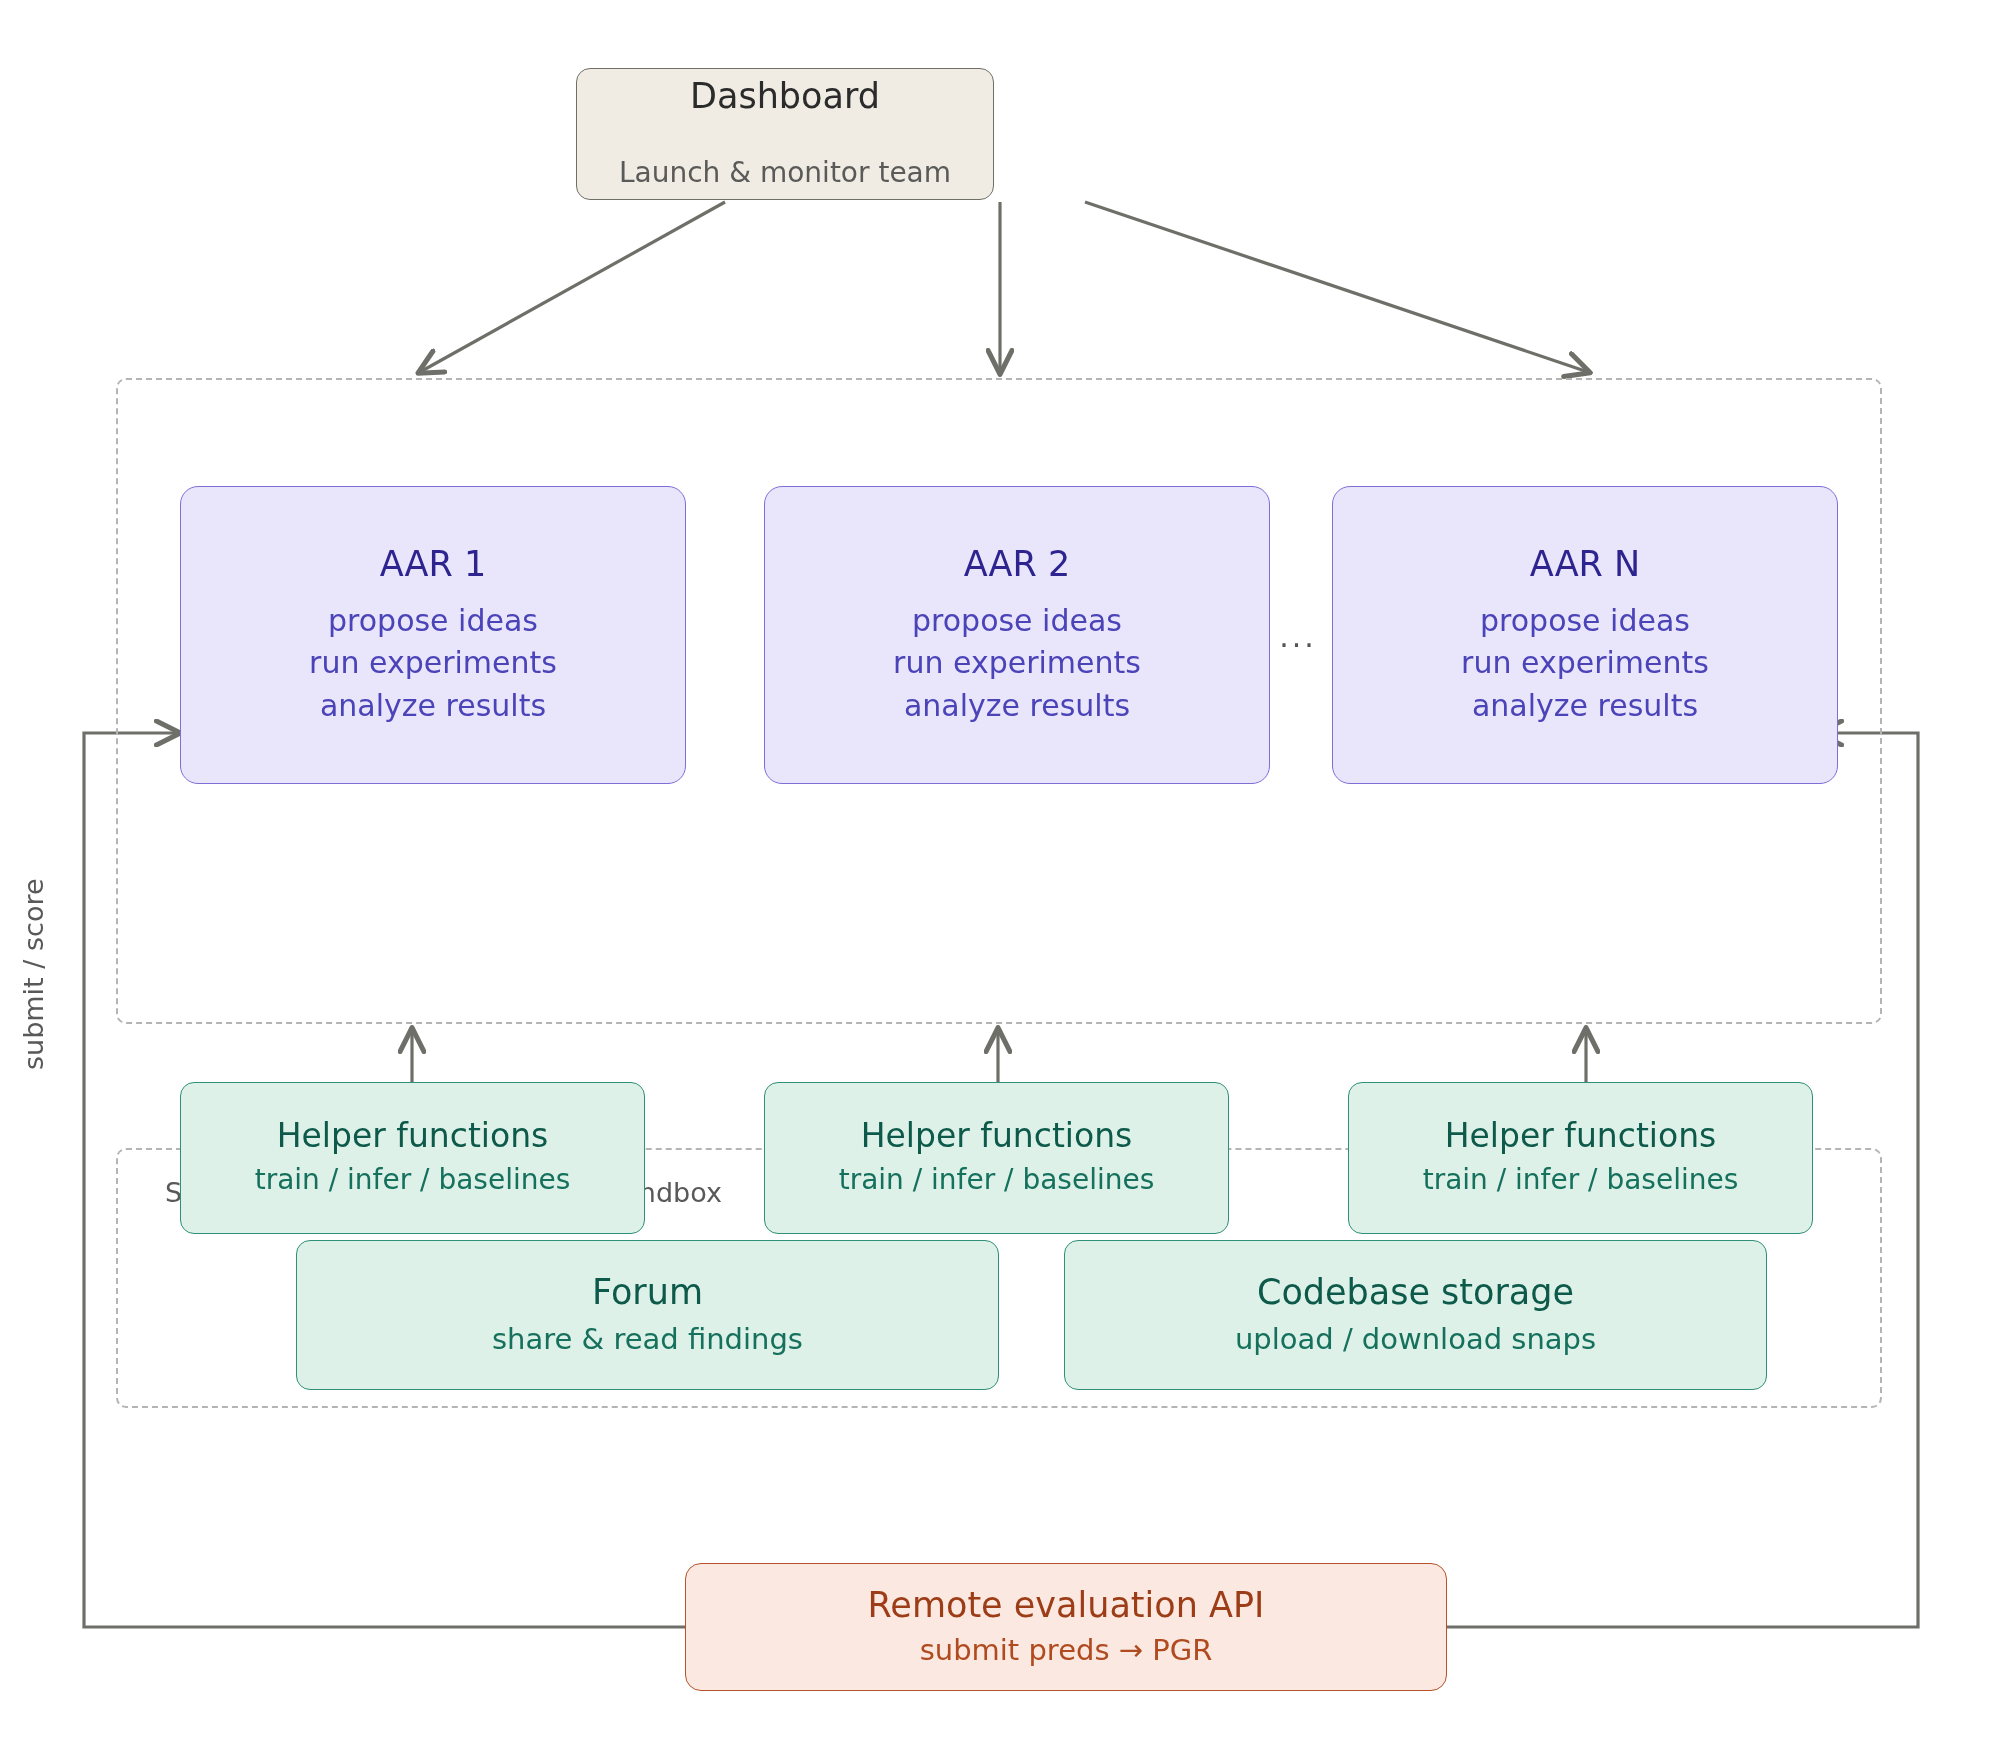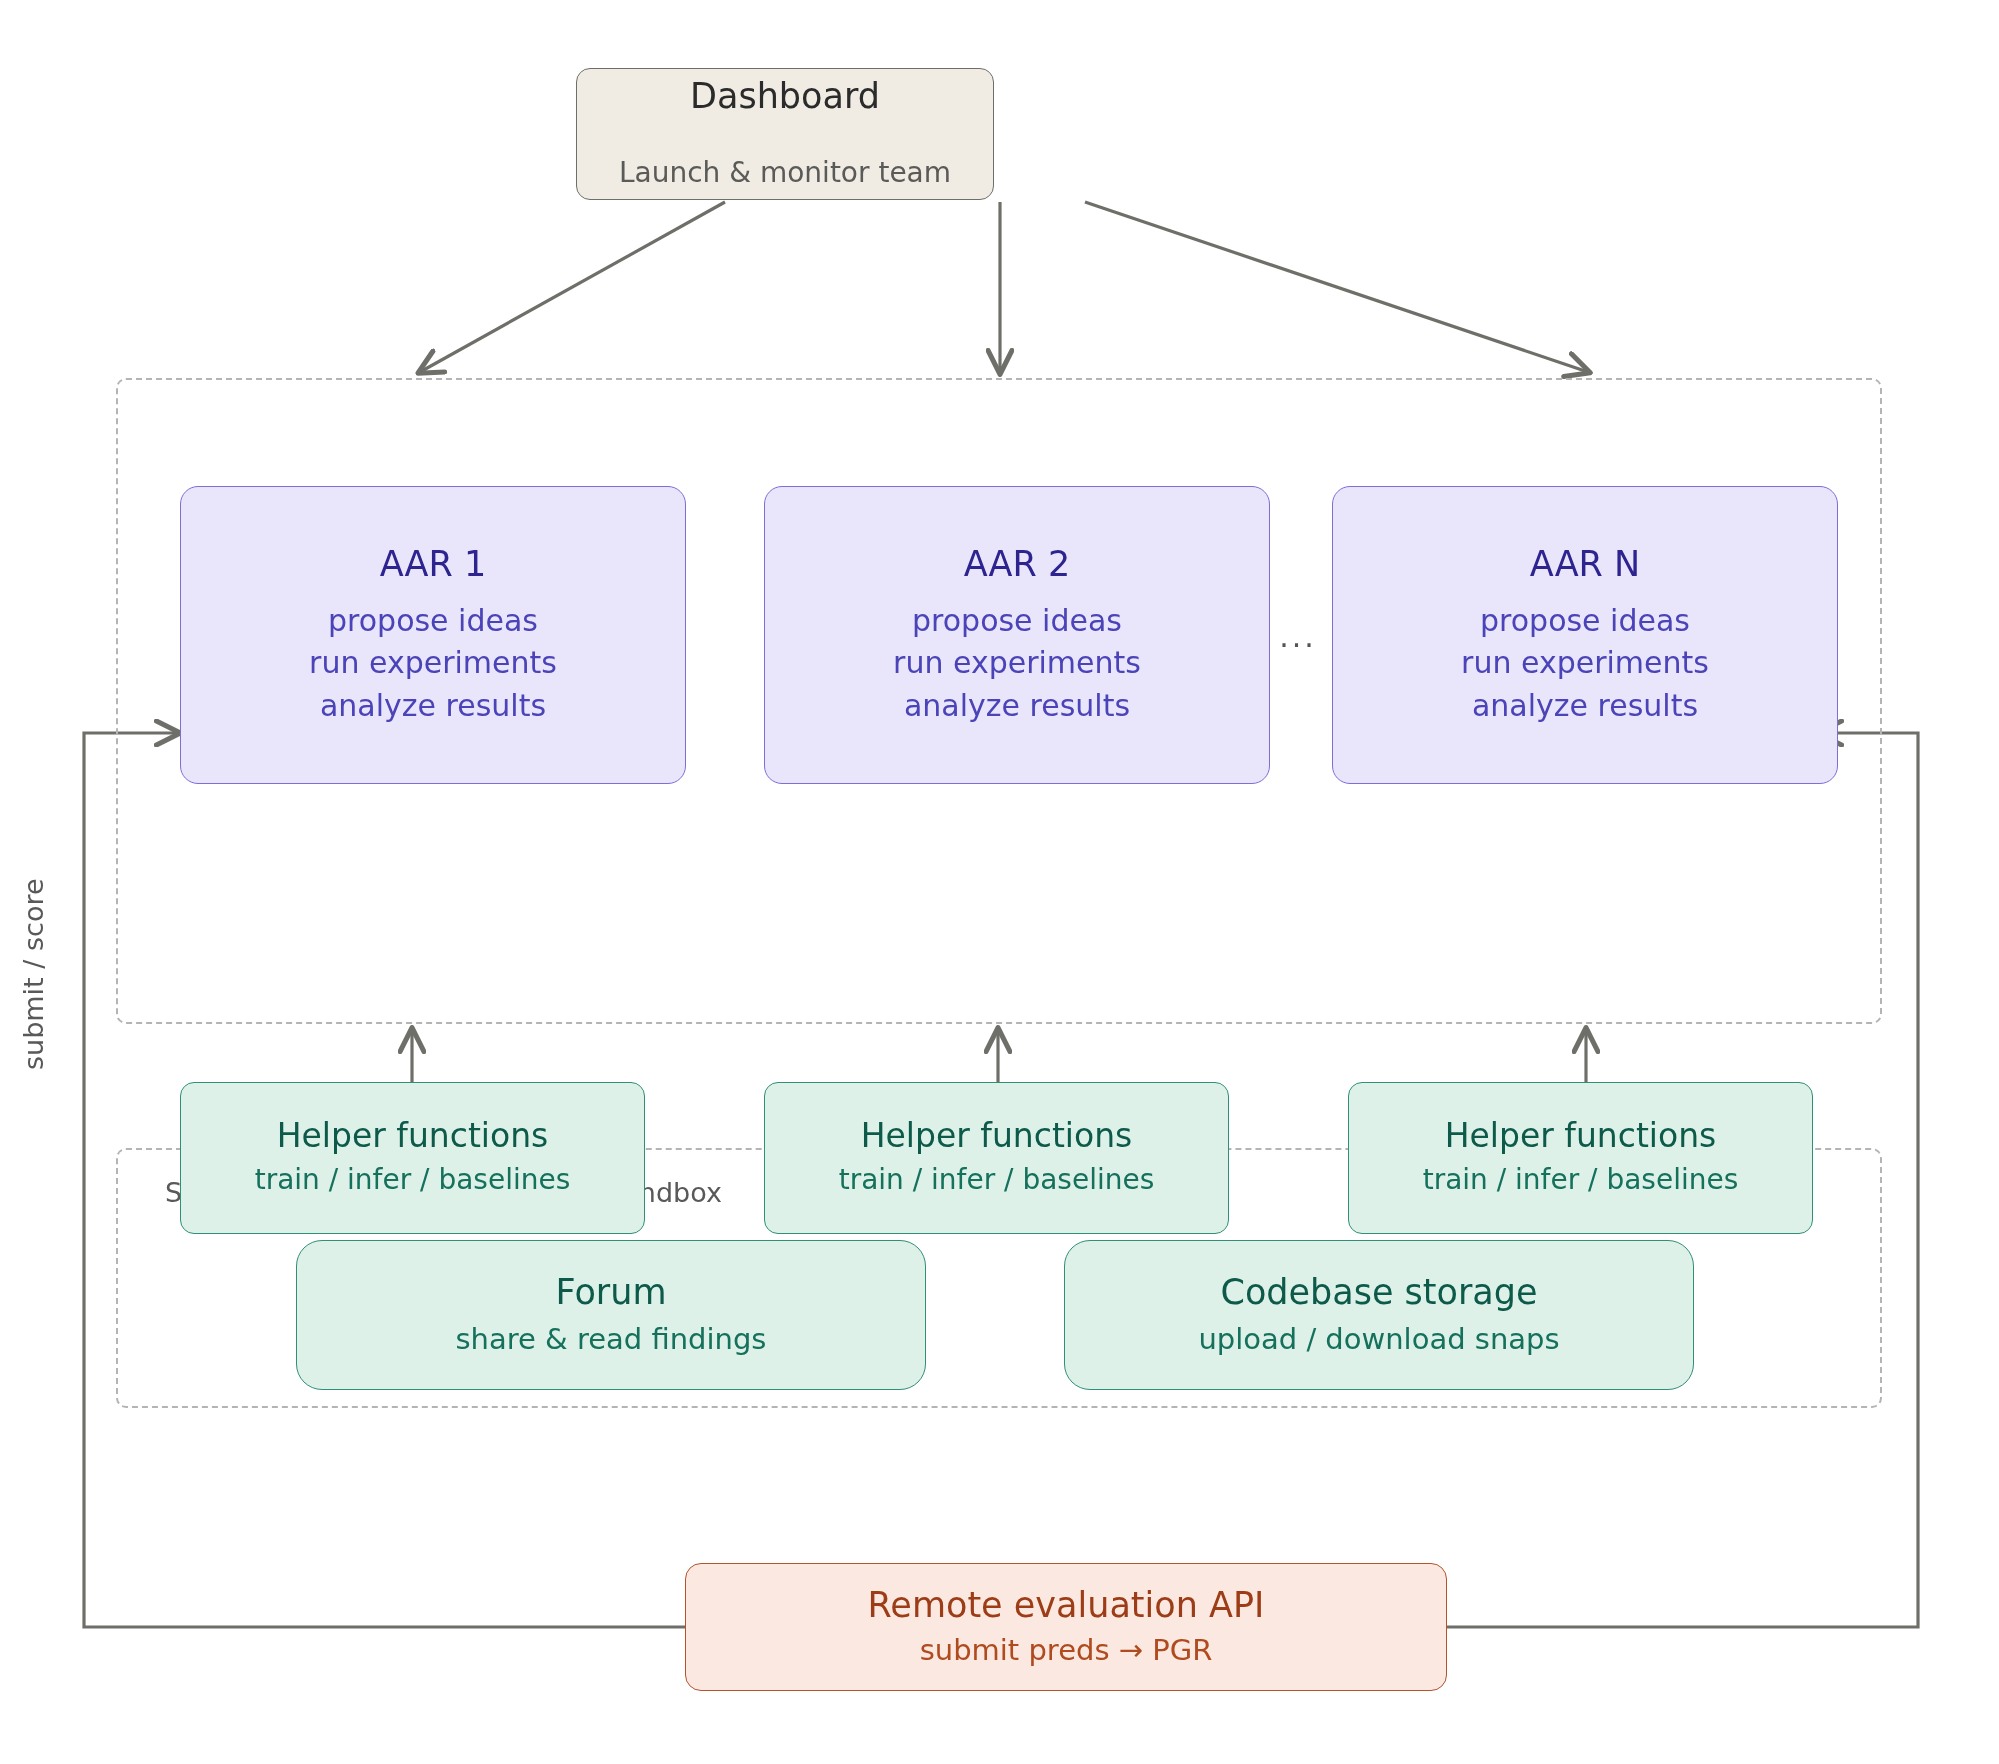--- a/index.html
+++ b/index.html
@@ -99,25 +99,25 @@
     border-radius: 14px;
   }
   .helper .title { font-size: 33px; color: #0d5a4a; margin-bottom: 6px; }
   .helper .sub   { font-size: 28px; color: #15705c; }
   #helper-1 { left: 180px; }
   #helper-2 { left: 764px; }
   #helper-n { left: 1348px; }
 
   
   .infra {
-    width: 630px; height: 150px;
+    width: 703px; height: 150px;
     top: 1240px;
     background: #ddf1e8;
     border: 1.8px solid #2f8f77;
-    border-radius: 26px;
+    border-radius: 14px;
   }
   .infra .title { font-size: 35px; color: #0d5a4a; margin-bottom: 6px; }
   .infra .sub   { font-size: 29px; color: #15705c; }
   #forum    { left: 296px; }
   #codebase { left: 1064px; }
 
   
   #remote-api {
     left: 685px; top: 1563px; width: 762px; height: 128px;
     background: #fbe9e1;

